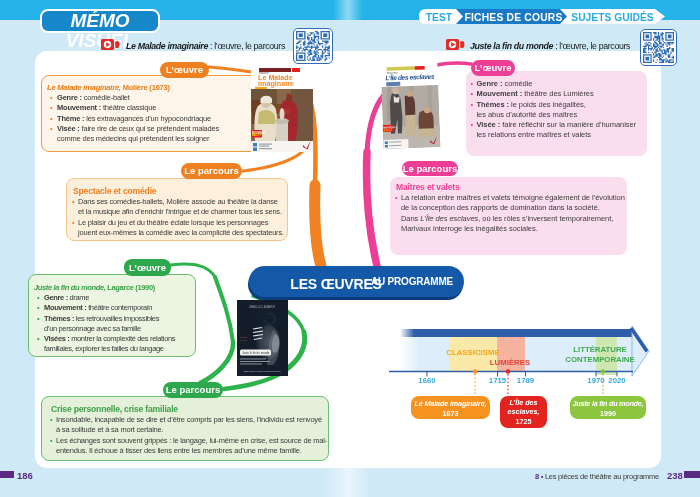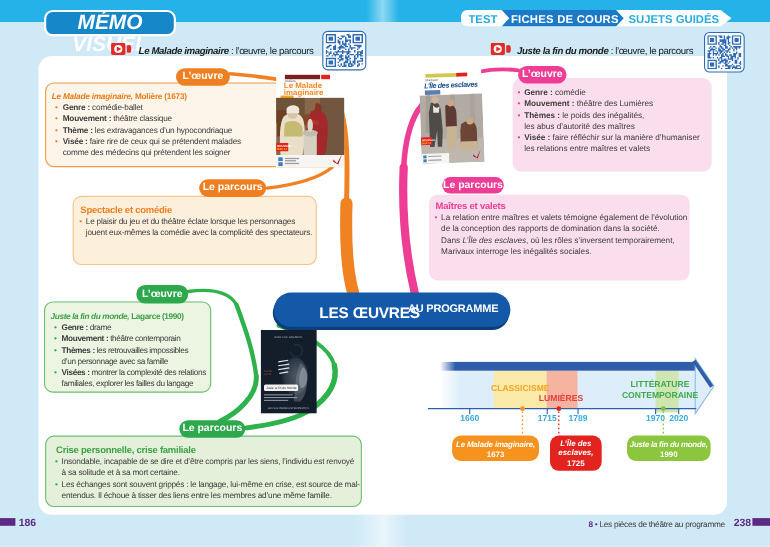--- a/index.html
+++ b/index.html
@@ -101,26 +101,27 @@
     <li style="color:#ef8022;"><span style="color:#3c3c3b;"><b>Genre :</b> comédie-ballet</span></li>
     <li style="color:#ef8022;"><span style="color:#3c3c3b;"><b>Mouvement :</b> théâtre classique</span></li>
     <li style="color:#ef8022;"><span style="color:#3c3c3b;"><b>Thème :</b> les extravagances d’un hypocondriaque</span></li>
     <li style="color:#ef8022;"><span style="color:#3c3c3b;"><b>Visée :</b> faire rire de ceux qui se prétendent malades<br>comme des médecins qui prétendent les soigner</span></li>
   </ul>
 </div>
 <div class="abs tab" style="left:181px;top:163px;width:61px;height:16px;line-height:16px;background:#ef8022;">Le parcours</div>
 <div class="abs box p" style="left:66px;top:178px;width:222px;height:63px;background:#fcf0dd;border:1px solid #f5c488;box-sizing:border-box;padding:7px 5px 0 6px;">
   <div class="ttl" style="color:#ef8022;font-size:8.6px;">Spectacle et comédie</div>
   <ul>
+    <li style="color:#ef8022;"><span style="color:#3c3c3b;">Dans ses comédies-ballets, Molière associe au théâtre la danse<br>et la musique afin d’enrichir l’intrigue et de charmer tous les sens.</span></li>
     <li style="color:#ef8022;"><span style="color:#3c3c3b;">Le plaisir du jeu et du théâtre éclate lorsque les personnages<br>jouent eux-mêmes la comédie avec la complicité des spectateurs.</span></li>
   </ul>
 </div>
 
 <div class="abs tab" style="left:124px;top:259px;width:47px;height:17px;line-height:17px;background:#2ea84c;">L’œuvre</div>
-<div class="abs box g3" style="left:40px;top:274px;width:152px;height:83px;background:#ebf5e2;border:1.2px solid #6abe70;box-sizing:border-box;padding:8px 4px 0 5px;">
+<div class="abs box g3" style="left:28px;top:274px;width:168px;height:83px;background:#ebf5e2;border:1.2px solid #6abe70;box-sizing:border-box;padding:8px 4px 0 5px;">
   <div class="ttl" style="color:#3da048;"><span class="it">Juste la fin du monde,</span> Lagarce (1990)</div>
   <ul>
     <li style="color:#2ea84c;"><span style="color:#3c3c3b;"><b>Genre :</b> drame</span></li>
     <li style="color:#2ea84c;"><span style="color:#3c3c3b;"><b>Mouvement :</b> théâtre contemporain</span></li>
     <li style="color:#2ea84c;"><span style="color:#3c3c3b;"><b>Thèmes :</b> les retrouvailles impossibles<br>d’un personnage avec sa famille</span></li>
     <li style="color:#2ea84c;"><span style="color:#3c3c3b;"><b>Visées :</b> montrer la complexité des relations<br>familiales, explorer les failles du langage</span></li>
   </ul>
 </div>
 <div class="abs tab" style="left:163px;top:382px;width:60px;height:16px;line-height:16px;background:#2ea84c;">Le parcours</div>
 <div class="abs box p" style="left:41px;top:396px;width:288px;height:65px;background:#e4f0d9;border:1.2px solid #6abe70;box-sizing:border-box;padding:7px 4px 0 9px;">

